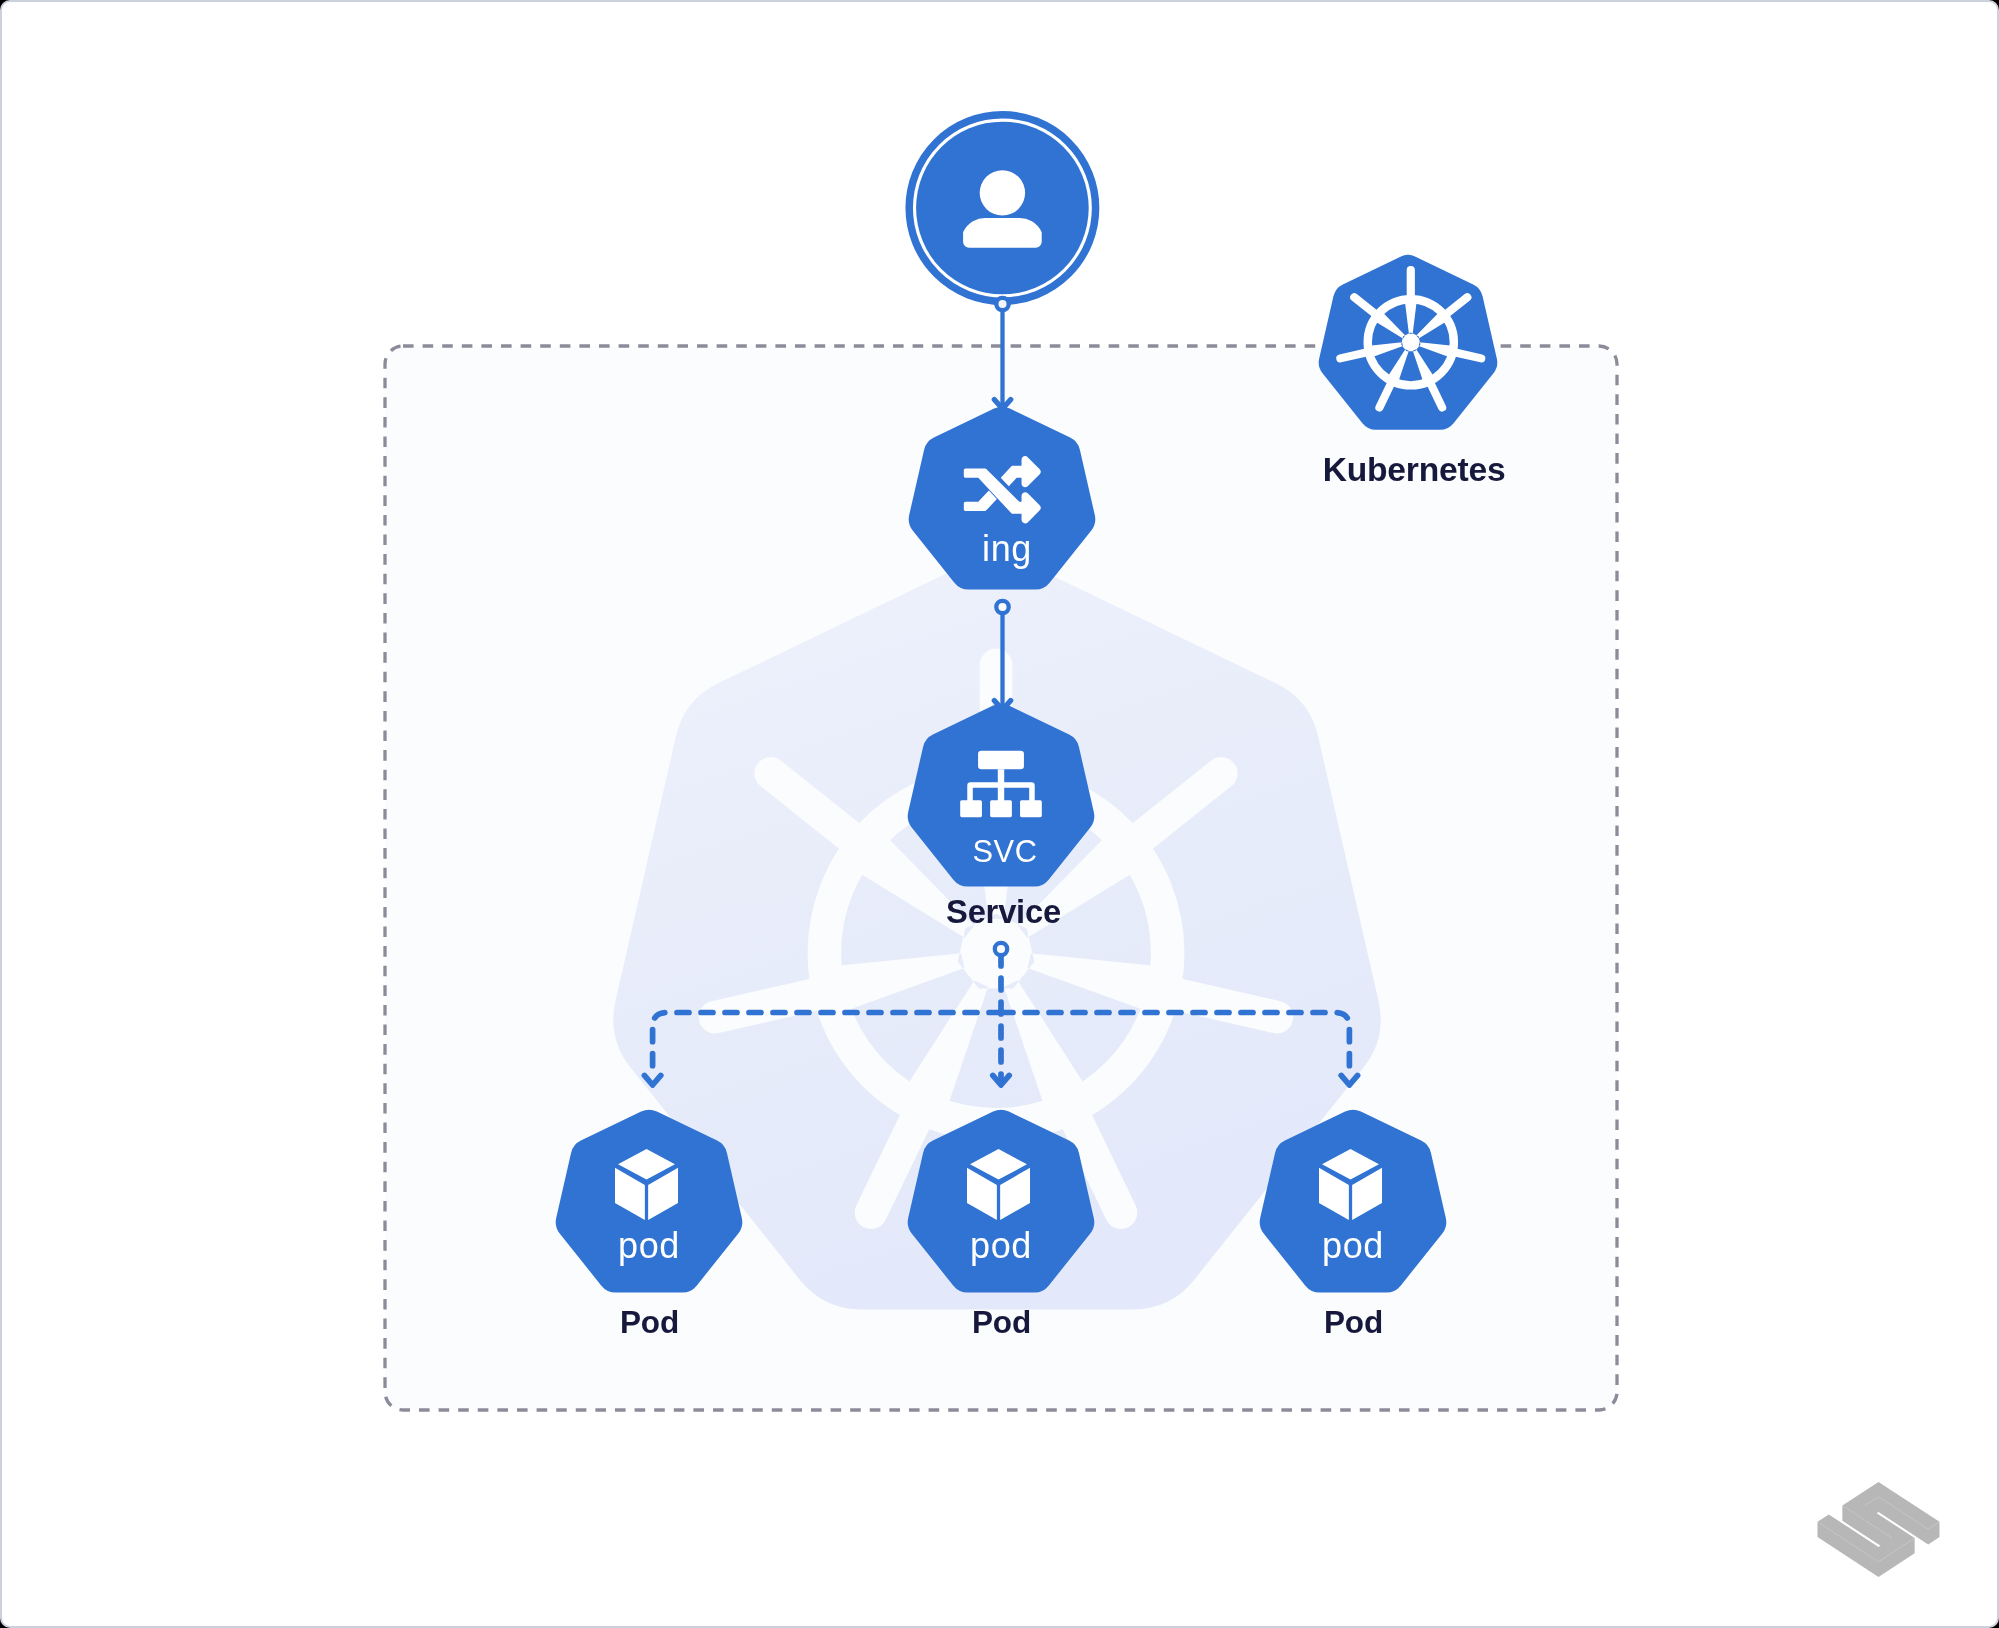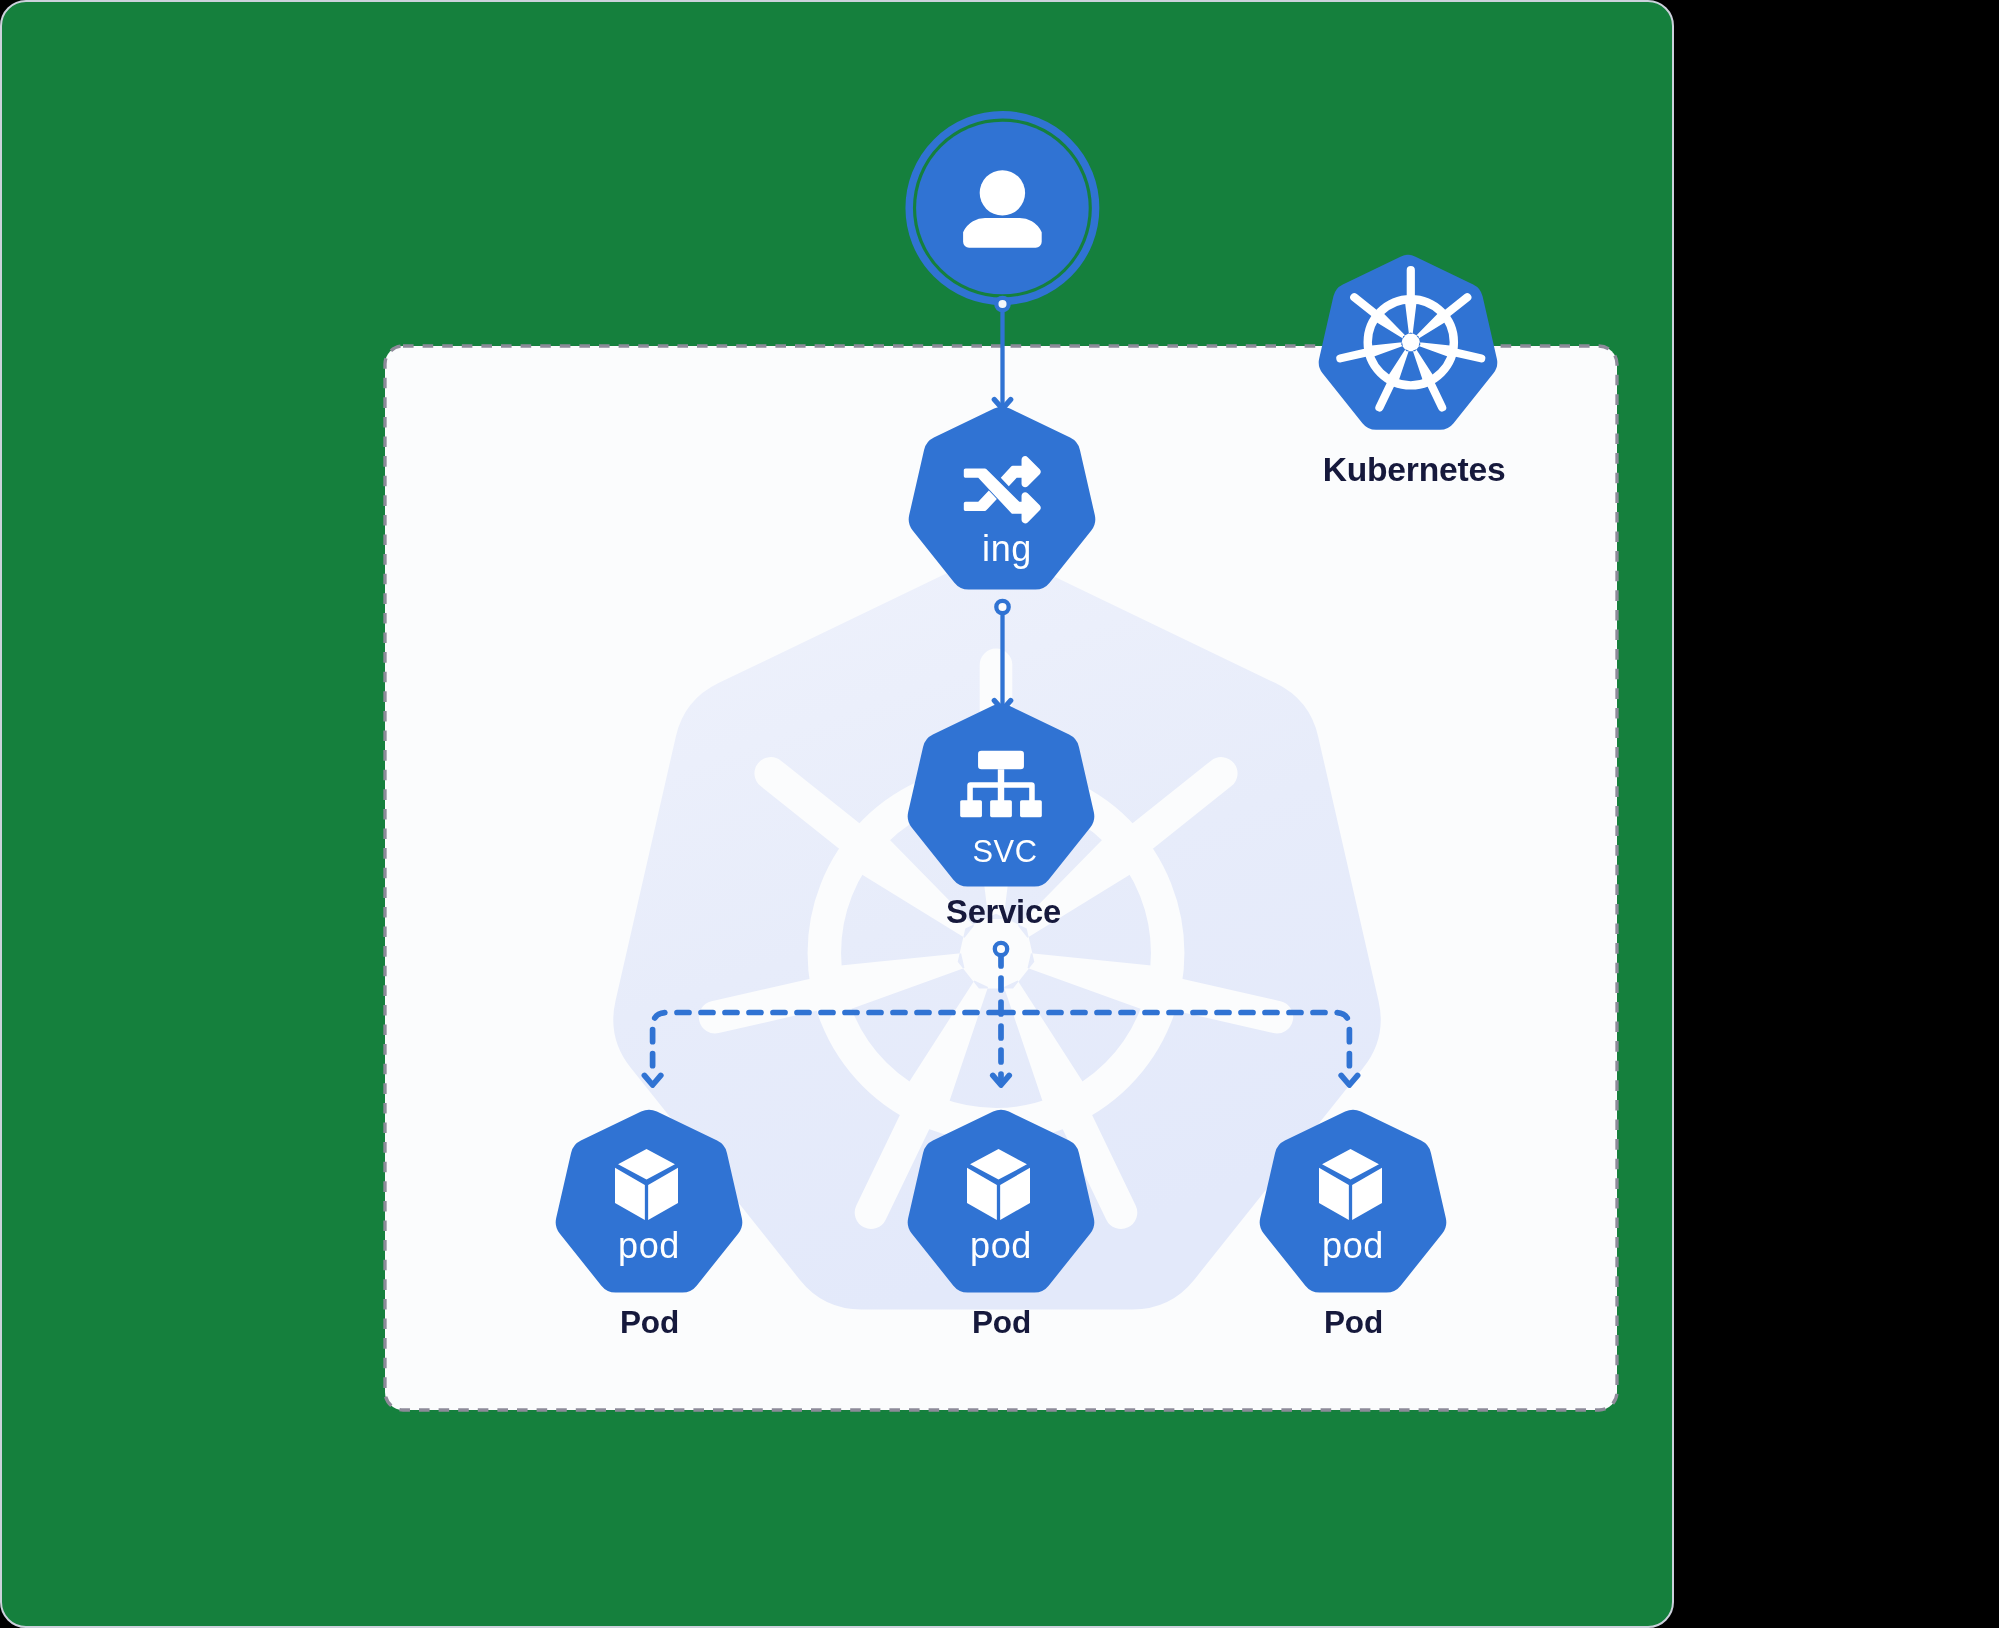--- a/index.html
+++ b/index.html
@@ -1,20 +1,20 @@
 <!DOCTYPE html>
 <html><head>
 <meta charset="utf-8">
 <title>Kubernetes Architecture Diagram</title>
 <style>
   html,body{margin:0;padding:0;background:#000;}
   body{width:1999px;height:1628px;overflow:hidden;
        font-family:"Liberation Sans", sans-serif;}
-  #page{position:absolute;left:0;top:0;width:1674px;height:1628px;
-        background:#15803d;border-radius:26px;overflow:hidden;box-sizing:border-box;
+  #page{position:absolute;left:0;top:0;width:1999px;height:1628px;
+        background:#ffffff;border-radius:10px;overflow:hidden;box-sizing:border-box;
         border:2px solid #ccd1dc;}
   svg.stage{position:absolute;left:0;top:0;width:1999px;height:1628px;display:block;}
   .badge{font-family:"Liberation Sans",sans-serif;fill:#ffffff;text-anchor:middle;
          font-weight:400;letter-spacing:0.6px;}
   .caption{font-family:"Liberation Sans",sans-serif;fill:#16193c;text-anchor:middle;
            font-weight:700;letter-spacing:-0.2px;}
 </style>
 </head>
 <body>
 

